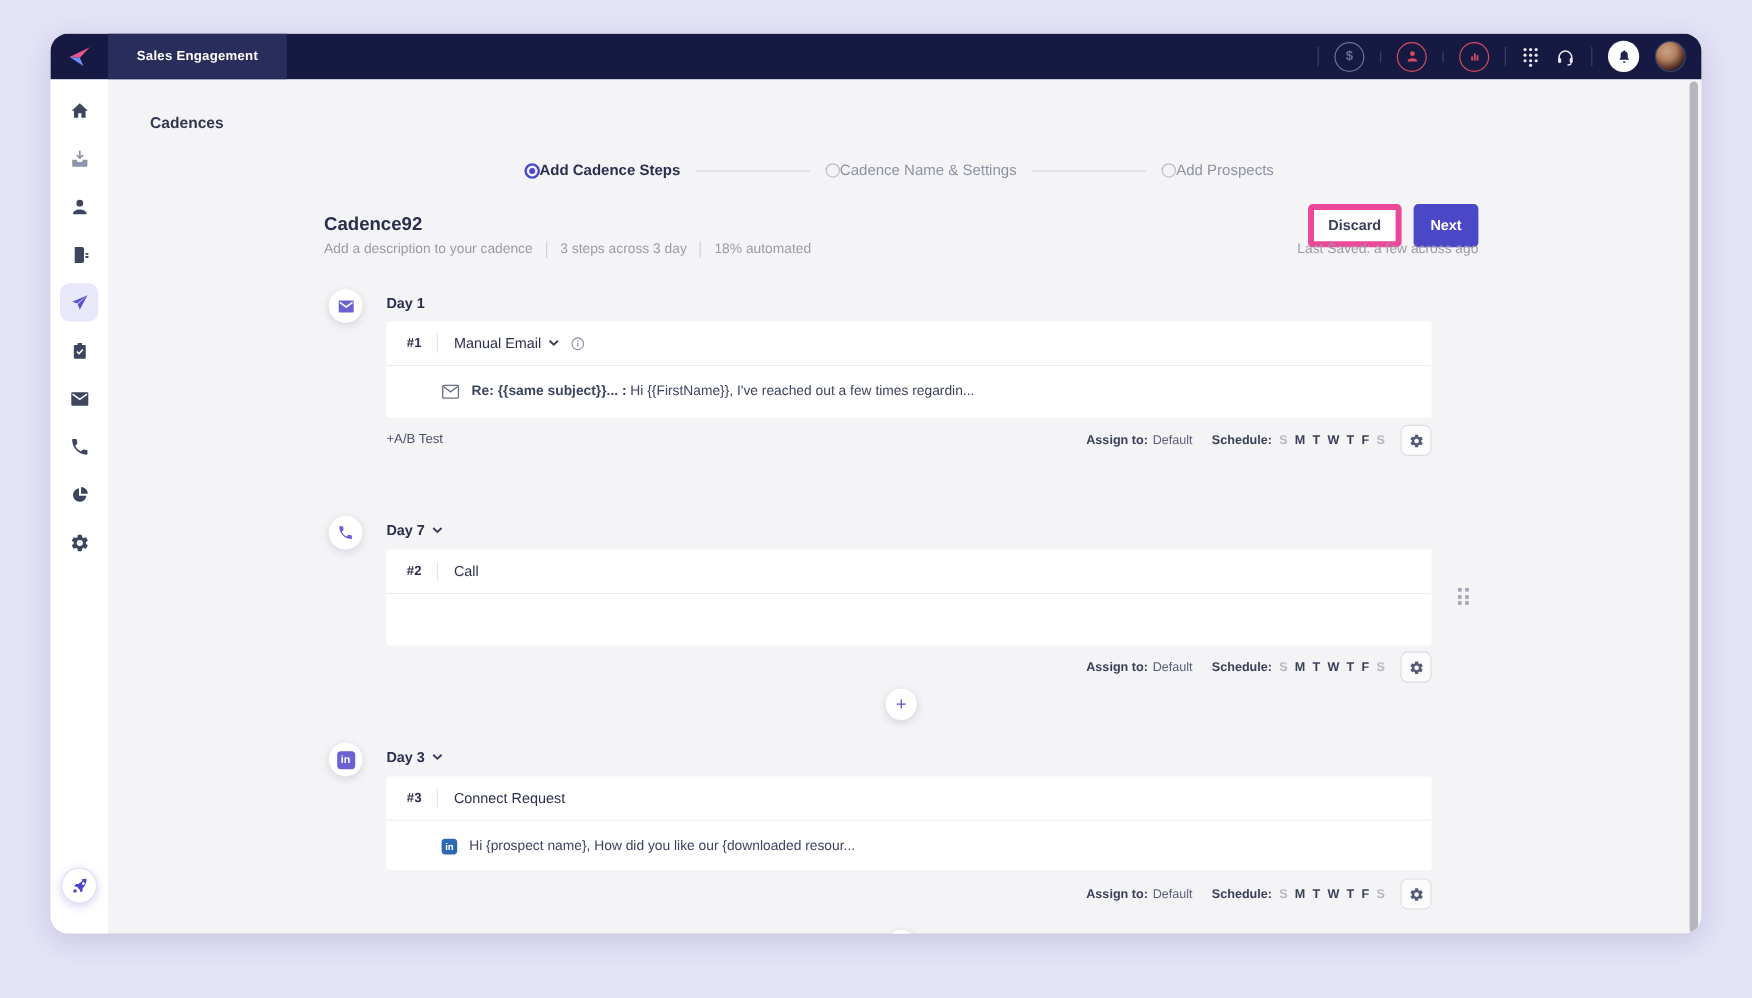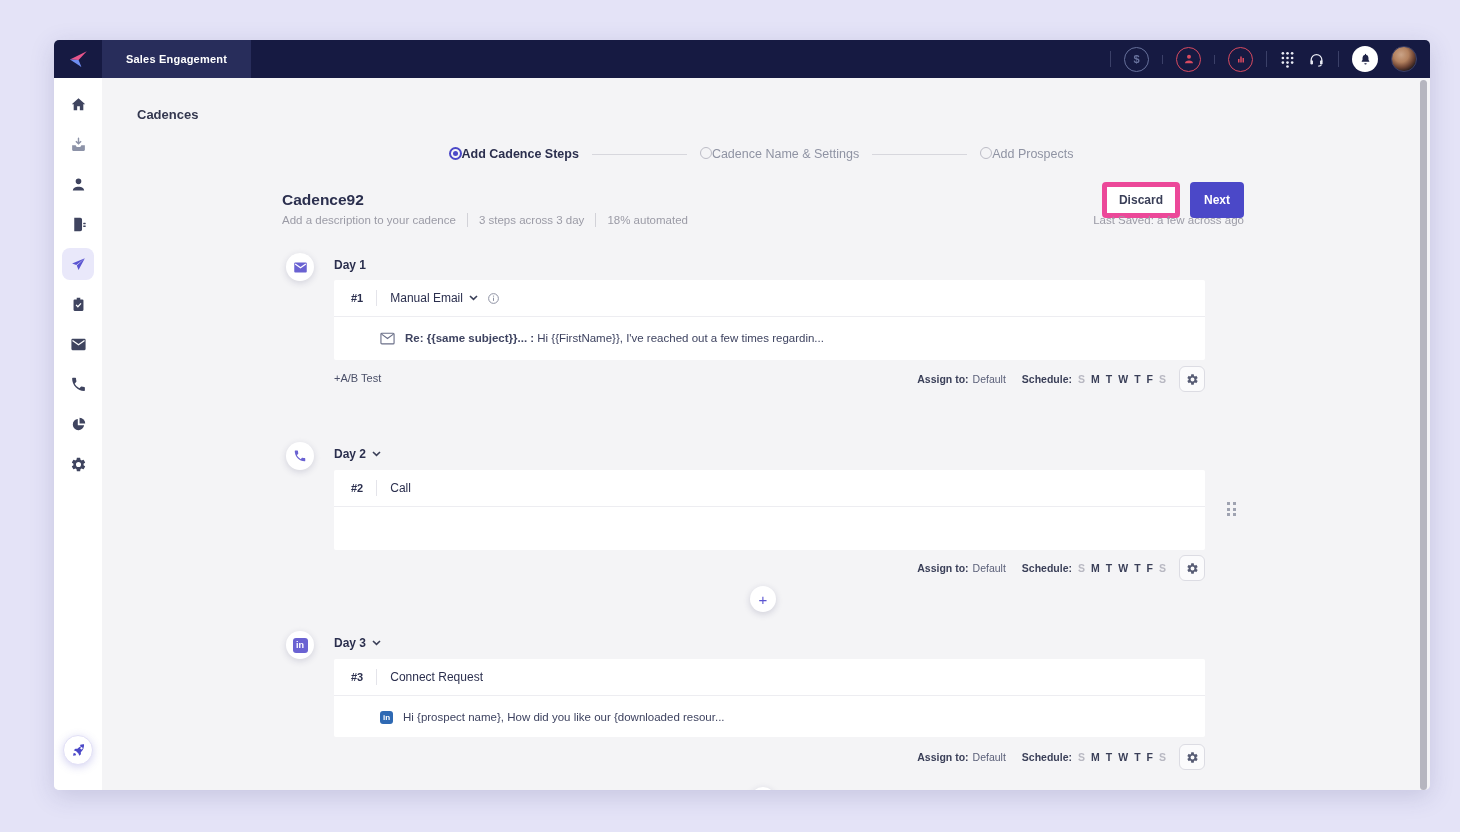--- a/index.html
+++ b/index.html
@@ -1,20 +1,20 @@
 <!DOCTYPE html>
 <html><head>
 <meta charset="utf-8">
 <style>
   * { margin:0; padding:0; box-sizing:border-box; }
   html,body { width:1460px; height:832px; }
   body { background:#e4e3f7; font-family:"Liberation Sans", sans-serif; position:relative; overflow:hidden; }
 
-  .app { position:absolute; left:42px; top:40px; width:1376px; height:750px; background:#f4f4f6;
-         border-radius:5px; overflow:hidden; box-shadow:0 6px 24px rgba(60,60,120,.18);margin-left:12px; }
+  .app { position:absolute; left:42px; top:28px; width:1376px; height:750px; background:#f4f4f6;
+         border-radius:15px; overflow:hidden; box-shadow:0 6px 24px rgba(60,60,120,.18); }
 
   
   .navbar { position:absolute; left:0; top:0; width:100%; height:38px; background:#161a42; display:flex; align-items:center; z-index:5; }
   .nav-logo { width:48px; height:38px; display:flex; align-items:center; justify-content:center; }
   .brand-tab { height:38px; padding:0 24px; background:#282d5b; display:flex; align-items:center; color:#fff; font-size:11px; font-weight:700; letter-spacing:.2px; }
   .nav-right { margin-left:auto; display:flex; align-items:center; gap:13px; padding-right:13px; }
   .vdiv { width:1px; height:16px; background:#3b4068; }
   .sdiv { width:1px; height:9px; background:#3b4068; }
   .ring { width:25px; height:25px; border-radius:50%; border:1.5px solid currentColor; display:flex; align-items:center; justify-content:center; font-size:11px; font-weight:700; }
   .ring svg { display:block; }
@@ -32,21 +32,21 @@
   .side-item { width:32px; height:32px; border-radius:8px; display:flex; align-items:center; justify-content:center; color:#3f445f; cursor:pointer; }
   .side-item.muted { color:#8d93a8; }
   .side-item.active { background:#e9e8fa; color:#5a54d1; }
   .rocket-btn { position:absolute; bottom:25px; left:9px; width:30px; height:30px; border-radius:50%; background:#fff;
                 border:1px solid #e2e0f6; box-shadow:0 2px 8px rgba(80,76,200,.25); display:flex; align-items:center; justify-content:center; color:#4b48c8; }
 
   
   .page-title { position:absolute; left:83px; top:67px; font-size:13px; font-weight:700; color:#33374f; }
 
   .stepper { position:absolute; left:48px; right:10px; top:107px; display:flex; align-items:center; justify-content:center; gap:13px; }
-  .step { display:flex; align-items:flex-start; }
+  .step { display:flex; align-items:center; }
   .step-label-active { font-size:12.5px; font-weight:700; color:#2b2f4e; }
   .step-label { font-size:12.5px; font-weight:500; color:#8f93a3; }
   .radio-on { width:13px; height:13px; border-radius:50%; border:2px solid #4b48c8; display:flex; align-items:center; justify-content:center; }
   .radio-on::after { content:""; width:5px; height:5px; border-radius:50%; background:#4b48c8; }
   .radio-off { width:12px; height:12px; border-radius:50%; border:1.5px solid #bcbcc6; }
   .step-line { width:95px; height:1px; background:#d7d7dd; }
 
   .cad-head { position:absolute; left:228px; top:142px; width:962px; display:flex; align-items:center; justify-content:space-between; }
   .cad-name { font-size:15.5px; font-weight:700; color:#2b2f4e; }
   .head-btns { display:flex; gap:10px; }
@@ -322,21 +322,21 @@
         </svg>
     </span>
   </div>
 
   <div class="rail-circle" style="top:402px">
     <svg width="14" height="14" viewBox="0 0 24 24" fill="currentColor">
         <path d="M6.62 10.79a15.05 15.05 0 006.59 6.59l2.2-2.2a1 1 0 011.01-.25c1.12.37 2.33.57 3.58.57a1 1 0 011 1V20a1 1 0 01-1 1C10.85 21 3 13.15 3 3.5a1 1 0 011-1h3.5a1 1 0 011 1c0 1.25.2 2.46.57 3.58a1 1 0 01-.25 1.01z"></path>
       </svg>
   </div>
   <div class="day-label" style="top:407px">
-    <span>Day 2</span>
+    <span>Day 7</span>
     <svg class="chev" width="9" height="6" viewBox="0 0 9 6">
         <polyline points="1,1 4.5,4.3 8,1" stroke="#3a3f58" stroke-width="1.6" fill="none"></polyline>
       </svg>
   </div>
   <div class="card" style="top:430px;height:80px">
     <div class="card-head">
       <span class="step-no">#2</span>
       <span class="head-div"></span>
       <span class="step-type">
         <span>Call</span>

